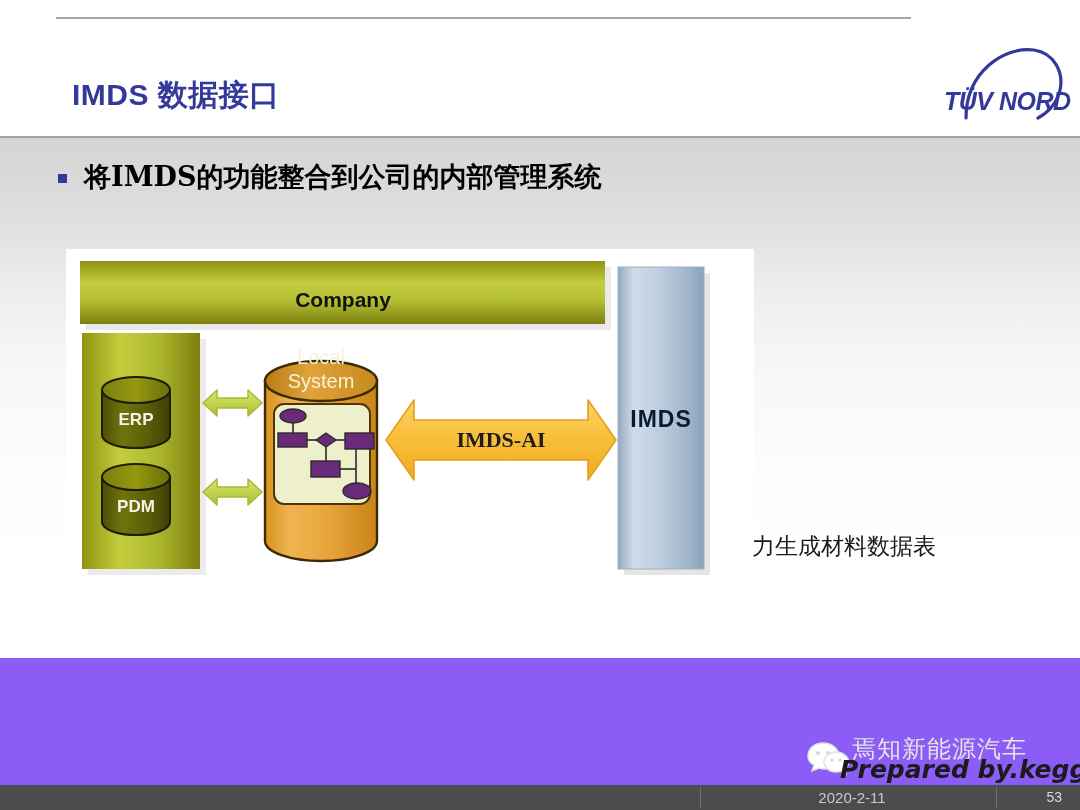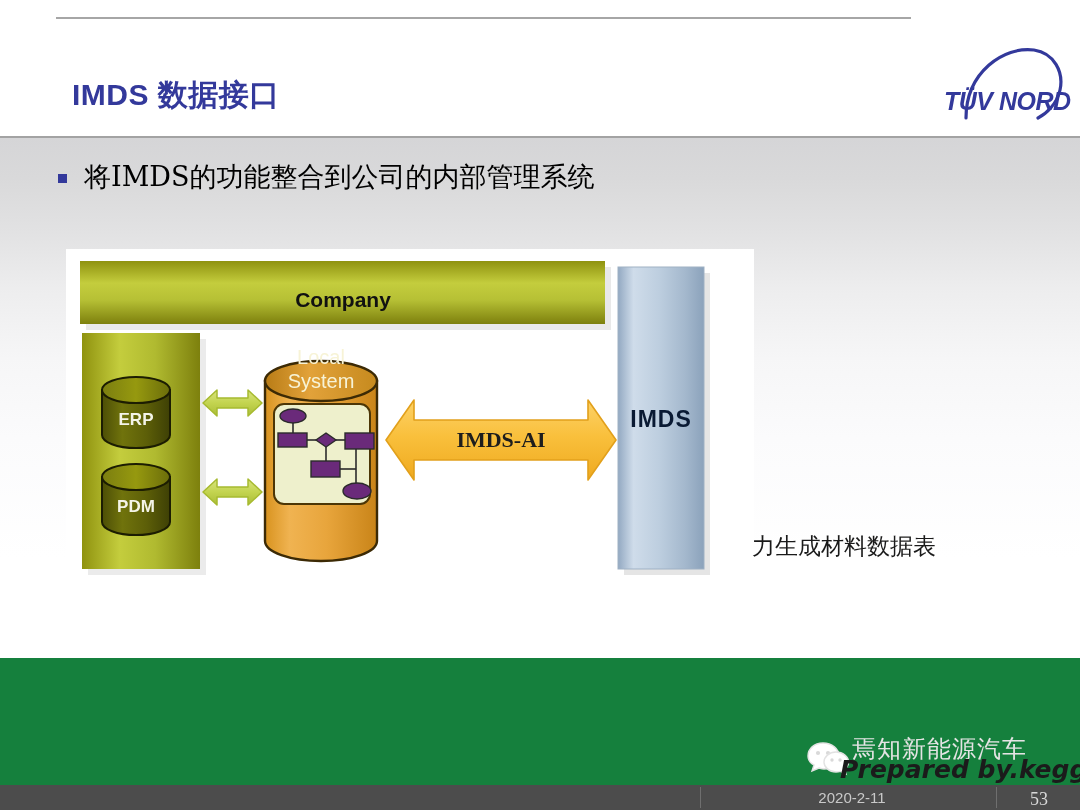--- a/index.html
+++ b/index.html
@@ -8,21 +8,21 @@
     background: #ffffff;
   }
   body {
     font-family: "Liberation Sans", "DejaVu Sans", sans-serif;
   }
   #slide {
     position: relative;
     width: 1080px;
     height: 810px;
     overflow: hidden;
-    background: #15803d;
+    background: #8b5cf6;
   }
 
   
   .header-band {
     position: absolute;
     left: 0; top: 0;
     width: 1080px; height: 137px;
     background: #ffffff;
   }
   .top-rule {
@@ -63,20 +63,21 @@
     background: linear-gradient(to bottom, #d5d5d7 0px, #d9d9da 40px, #e2e2e3 95px, #ededee 150px, #f6f6f7 220px, #fbfbfc 300px, #ffffff 420px);
   }
 
   
   .bullet-row {
     position: absolute;
     left: 58px; top: 160px;
     display: flex;
     align-items: flex-start;
     gap: 17px;
+    font-weight: bold;
   }
   .bullet-marker {
     width: 9px; height: 9px;
     background: #33399b;
     margin-top: 14px;
     flex: none;
   }
   .bullet-text {
     font-family: "DejaVu Serif", "Liberation Serif", serif;
     font-size: 27px;
@@ -149,25 +150,24 @@
   .footer-date {
     position: absolute;
     left: 852px; top: 4px;
     transform: translateX(-50%);
     font-size: 15px;
     color: #c9c9c9;
     white-space: nowrap;
   }
   .footer-page {
     position: absolute;
-    right: 32px; top: 4px;
-    font-size: 18px;
+    right: 18px; top: 4px;
+    font-size: 14px;
     color: #d8d8d8;
     white-space: nowrap;
-    font-family: Liberation Serif, serif;
   }
 </style>
 </head>
 <body>
 
 <div id="slide">
 
   <div class="header-band">
     <div class="top-rule"></div>
     <div class="slide-title">IMDS 数据接口</div>

